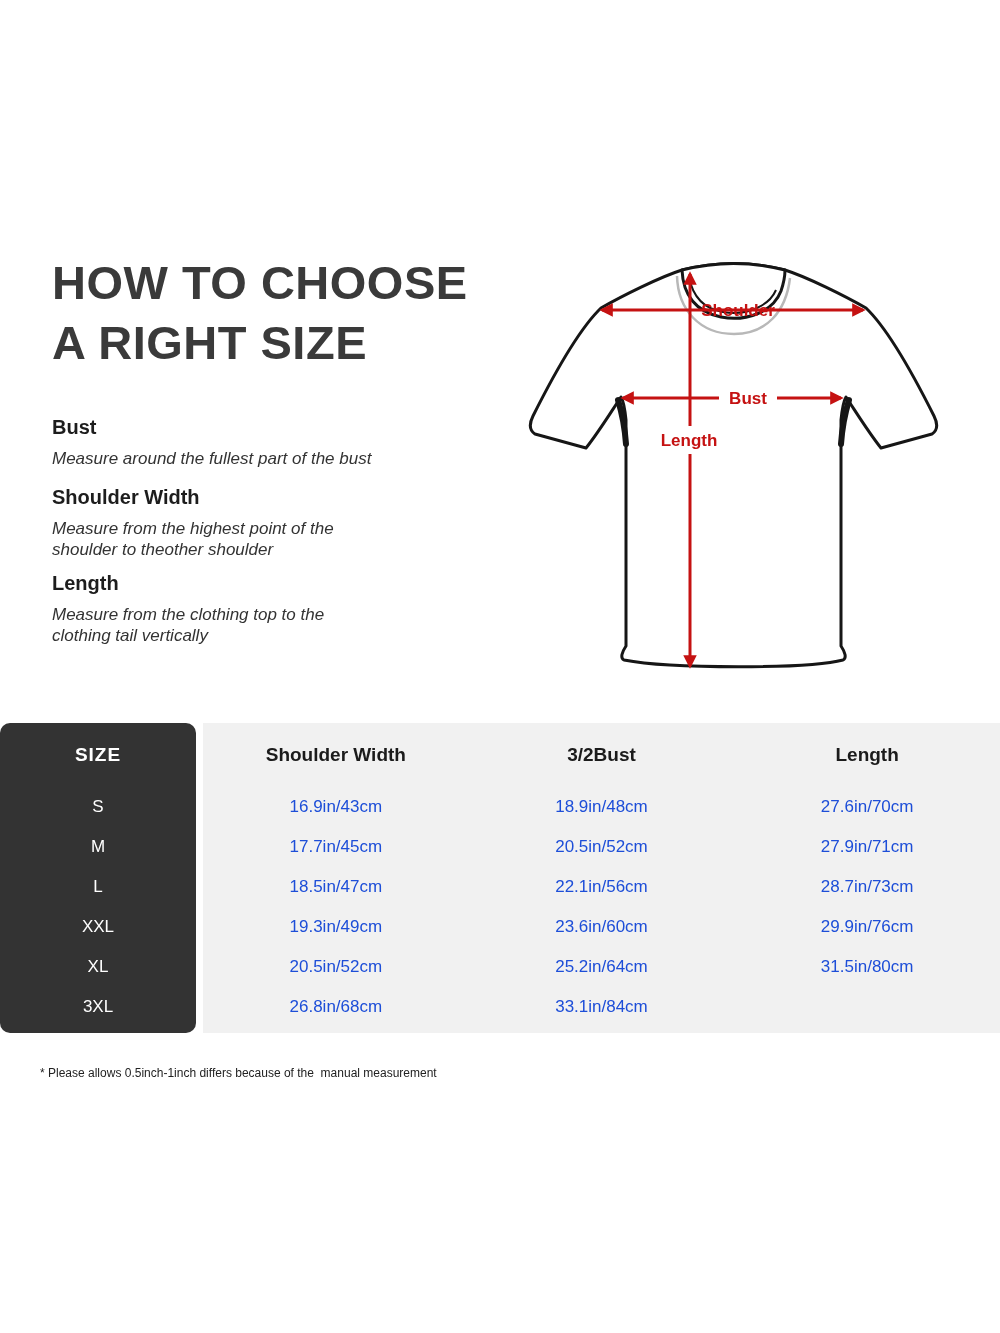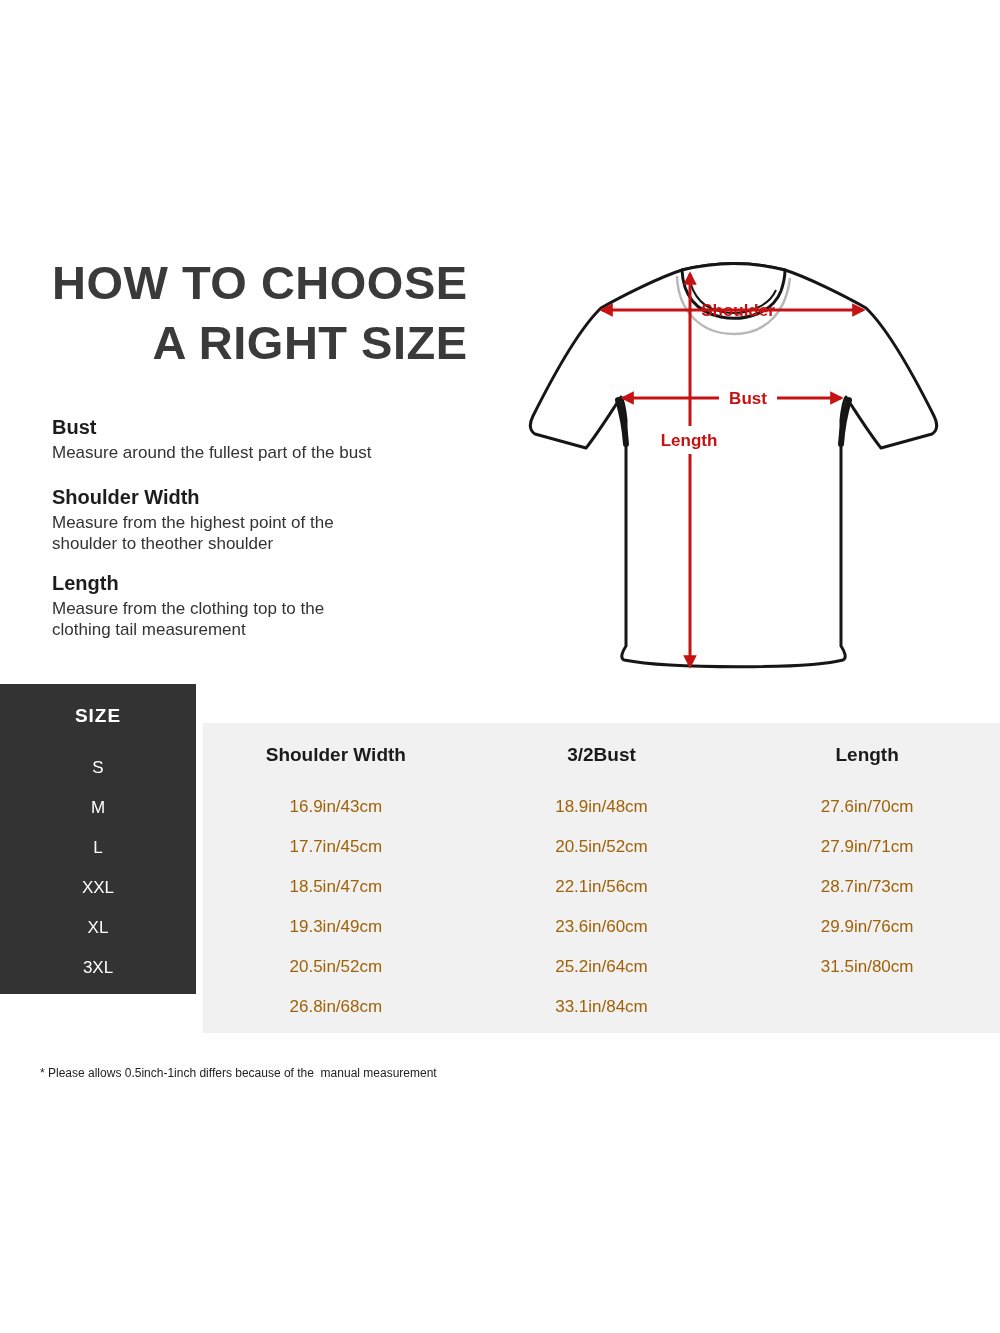--- a/index.html
+++ b/index.html
@@ -9,27 +9,27 @@
     width: 1000px; height: 1333px;
     position: relative; overflow: hidden;
     color: #222;
   }
   .sheet { position: absolute; inset: 0; background: #ffffff; }
 
   
   .title {
     position: absolute; left: 52px; top: 253px;
     font-size: 47px; line-height: 60px; font-weight: 700;
-    color: #3a3a3a; letter-spacing: 0.5px; text-align: right;
+    color: #3a3a3a; letter-spacing: 0.5px;
   }
   .guide-item { position: absolute; left: 52px; width: 420px; }
   .guide-item .heading {
     font-size: 20px; line-height: 25px; font-weight: 700; color: #1d1d1d;
   }
-  .guide-item .desc { margin-top: 3px; }
+  .guide-item .desc { margin-top: 9px; font-style: italic; }
   .guide-item .desc .line {
     font-size: 17px; line-height: 20.5px; color: #333;
     white-space: nowrap;
   }
   #item-bust     { top: 415px; }
   #item-shoulder { top: 485px; }
   #item-length   { top: 571px; }
 
   
   .shirt-svg { position: absolute; left: 510px; top: 250px; }
@@ -37,35 +37,35 @@
                    stroke-linejoin: round; stroke-linecap: round; }
   .collar-band  { fill: none; stroke: #161616; stroke-width: 2; }
   .collar-shadow{ fill: none; stroke: #b8b8b8; stroke-width: 2.5; }
   .armpit       { fill: none; stroke: #161616; stroke-width: 6; stroke-linecap: round; }
   .arrow-line   { stroke: #c51212; stroke-width: 3; }
   .arrow-label  { fill: #c51212; font-family: "Liberation Sans", sans-serif;
                   font-size: 17px; font-weight: 700; text-anchor: middle; }
 
   
   .table-size-col {
-    position: absolute; left: 0; top: 684px; width: 196px; height: 310px;
+    position: absolute; left: 0; top: 723px; width: 196px; height: 310px;
     background: #333333;
-    display: grid; grid-template-rows: 64px repeat(6, 40px);
+    display: grid; grid-template-rows: 64px repeat(6, 40px); border-radius: 10px;
   }
   .table-data-col {
     position: absolute; left: 203px; top: 723px; width: 797px; height: 310px;
     background: #f1f1f1;
     display: grid; grid-template-columns: repeat(3, 1fr);
     grid-template-rows: 64px repeat(6, 40px);
   }
   .cell { display: flex; align-items: center; justify-content: center; }
   .cell.hdr { font-size: 19px; font-weight: 700; color: #1b1b1b; }
   .cell.size-hdr { font-size: 19px; font-weight: 700; color: #ffffff; letter-spacing: 1px; }
   .cell.size-lbl { font-size: 17px; color: #ffffff; }
-  .cell.val { font-size: 17px; color: #a16207; }
+  .cell.val { font-size: 17px; color: #1d4ed8; }
 
   
   .footnote {
     position: absolute; left: 40px; top: 1066px;
     font-size: 12px; color: #222; white-space: pre-wrap;
   }
 </style>
 </head>
 <body>
 
@@ -88,21 +88,21 @@
     <div class="desc">
       <div class="line">Measure from the highest point of the</div>
       <div class="line">shoulder to theother shoulder</div>
     </div>
   </div>
 
   <div class="guide-item" id="item-length">
     <div class="heading">Length</div>
     <div class="desc">
       <div class="line">Measure from the clothing top to the</div>
-      <div class="line">clothing tail measurement</div>
+      <div class="line">clothing tail vertically</div>
     </div>
   </div>
 
   <svg class="shirt-svg" width="460" height="440" viewBox="0 0 460 440">
     <defs>
       <marker id="ah" viewBox="0 0 10 10" refX="8" refY="5" markerWidth="4.5" markerHeight="4.5" orient="auto-start-reverse">
         <path d="M0,0 L10,5 L0,10 Z" fill="#c51212"></path>
       </marker>
     </defs>
 

